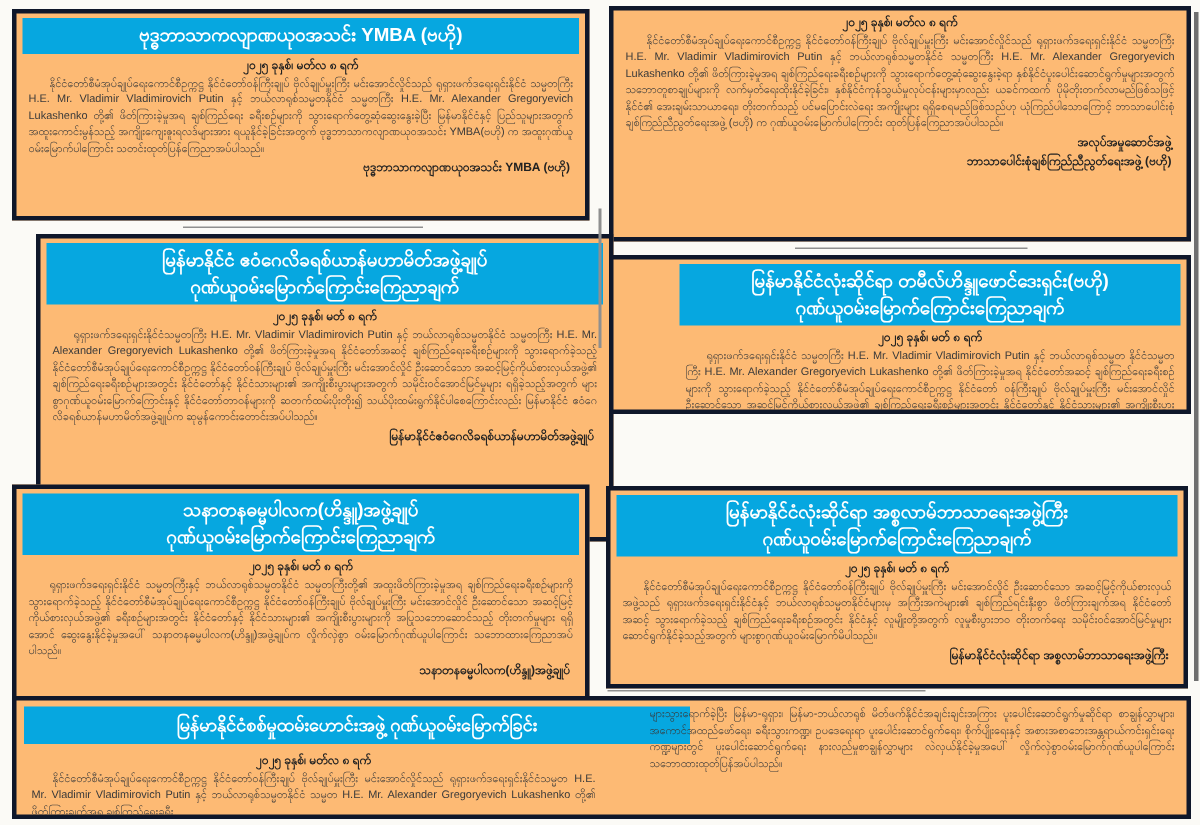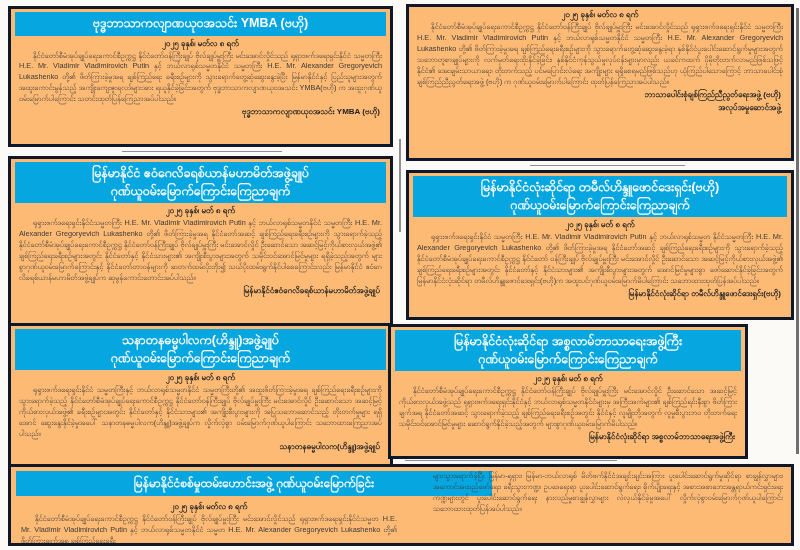--- a/index.html
+++ b/index.html
@@ -45,30 +45,30 @@
   .sig{
     font-size:8px;
     font-weight:bold;
     color:#222;
     text-align:right;
     padding:1px 10px 0 0;
   }
   
   #box-ymba       {left:8px;  top:6px;   width:385px; height:141px;}
   #box-interfaith {left:406px;top:4px;   width:388px; height:157px;}
-  #box-evangelical{left:8px;  top:156px; width:385px; height:205px;}
-  #box-tamil      {left:406px;top:170px; width:388px; height:150px;}
+  #box-evangelical{left:24px;  top:156px; width:385px; height:205px;}
+  #box-tamil      {left:406px;top:170px; width:388px; height:106px;padding-left:40px;}
   #box-sanatan    {left:8px;  top:323px; width:385px; height:156px;}
-  #box-islam      {left:388px;top:324px; width:360px; height:135px;}
+  #box-islam      {left:404px;top:324px; width:388px; height:135px;}
   #box-veterans   {left:8px;  top:464px; width:786px; height:82px;}
 
   
   #box-veterans .hdr{
     position:absolute;left:5px;top:4px;width:440px;
-    font-size:12px;margin:0;padding:4px 18px;text-align:center;
+    font-size:12px;margin:0;padding:4px 2px;text-align:center;
   }
   #box-veterans .left-col{
     position:absolute;left:2px;top:32px;width:392px;
   }
   #box-veterans .right-col{
     position:absolute;left:398px;top:4px;width:382px;
   }
   #box-veterans .right-col .body-text{text-indent:0;margin-left:16px;}
   .divider{position:absolute;background:#8f8f8f;}
   #hr1{left:122px;top:151px;width:160px;height:1px;}
@@ -85,22 +85,22 @@
     <div>ဗုဒ္ဓဘာသာကလျာဏယုဝအသင်း YMBA (ဗဟို)</div>
   </div>
   <div class="date">၂၀၂၅ ခုနှစ်၊ မတ်လ ၈ ရက်</div>
   <p class="body-text">နိုင်ငံတော်စီမံအုပ်ချုပ်ရေးကောင်စီဥက္ကဋ္ဌ နိုင်ငံတော်ဝန်ကြီးချုပ် ဗိုလ်ချုပ်မှူးကြီး မင်းအောင်လှိုင်သည် ရုရှားဖက်ဒရေးရှင်းနိုင်ငံ သမ္မတကြီး H.E. Mr. Vladimir Vladimirovich Putin နှင့် ဘယ်လာရုစ်သမ္မတနိုင်ငံ သမ္မတကြီး H.E. Mr. Alexander Gregoryevich Lukashenko တို့၏ ဖိတ်ကြားခဲ့မှုအရ ချစ်ကြည်ရေး ခရီးစဉ်များကို သွားရောက်တွေ့ဆုံဆွေးနွေးခဲ့ပြီး မြန်မာနိုင်ငံနှင့် ပြည်သူများအတွက် အထူးကောင်းမွန်သည့် အကျိုးကျေးဇူးရလဒ်များအား ရယူနိုင်ခဲ့ခြင်းအတွက် ဗုဒ္ဓဘာသာကလျာဏယုဝအသင်း YMBA(ဗဟို) က အထူးဂုဏ်ယူဝမ်းမြောက်ပါကြောင်း သတင်းထုတ်ပြန်ကြေညာအပ်ပါသည်။</p>
   <div class="sig">ဗုဒ္ဓဘာသာကလျာဏယုဝအသင်း YMBA (ဗဟို)</div>
 </section>
 
 <section class="box" id="box-interfaith">
   <div class="date">၂၀၂၅ ခုနှစ်၊ မတ်လ ၈ ရက်</div>
   <p class="body-text">နိုင်ငံတော်စီမံအုပ်ချုပ်ရေးကောင်စီဥက္ကဋ္ဌ နိုင်ငံတော်ဝန်ကြီးချုပ် ဗိုလ်ချုပ်မှူးကြီး မင်းအောင်လှိုင်သည် ရုရှားဖက်ဒရေးရှင်းနိုင်ငံ သမ္မတကြီး H.E. Mr. Vladimir Vladimirovich Putin နှင့် ဘယ်လာရုစ်သမ္မတနိုင်ငံ သမ္မတကြီး H.E. Mr. Alexander Gregoryevich Lukashenko တို့၏ ဖိတ်ကြားခဲ့မှုအရ ချစ်ကြည်ရေးခရီးစဉ်များကို သွားရောက်တွေ့ဆုံဆွေးနွေးခဲ့ရာ နှစ်နိုင်ငံပူးပေါင်းဆောင်ရွက်မှုများအတွက် သဘောတူစာချုပ်များကို လက်မှတ်ရေးထိုးနိုင်ခဲ့ခြင်း၊ နှစ်နိုင်ငံကုန်သွယ်မှုလုပ်ငန်းများမှာလည်း ယခင်ကထက် ပိုမိုတိုးတက်လာမည်ဖြစ်သဖြင့် နိုင်ငံ၏ အေးချမ်းသာယာရေး၊ တိုးတက်သည့် ပင်မပြောင်းလဲရေး အကျိုးများ ရရှိစေရမည်ဖြစ်သည်ဟု ယုံကြည်ပါသောကြောင့် ဘာသာပေါင်းစုံချစ်ကြည်ညီညွတ်ရေးအဖွဲ့ (ဗဟို) က ဂုဏ်ယူဝမ်းမြောက်ပါကြောင်း ထုတ်ပြန်ကြေညာအပ်ပါသည်။</p>
+  <div class="sig">အလုပ်အမှုဆောင်အဖွဲ့</div>
   <div class="sig">ဘာသာပေါင်းစုံချစ်ကြည်ညီညွတ်ရေးအဖွဲ့ (ဗဟို)</div>
-  <div class="sig">အလုပ်အမှုဆောင်အဖွဲ့</div>
 </section>
 
 <section class="box" id="box-evangelical">
   <div class="hdr">
     <div>မြန်မာနိုင်ငံ ဧဝံဂေလိခရစ်ယာန်မဟာမိတ်အဖွဲ့ချုပ်</div>
     <div>ဂုဏ်ယူဝမ်းမြောက်ကြောင်းကြေညာချက်</div>
   </div>
   <div class="date">၂၀၂၅ ခုနှစ်၊ မတ် ၈ ရက်</div>
   <p class="body-text">ရုရှားဖက်ဒရေးရှင်းနိုင်ငံသမ္မတကြီး H.E. Mr. Vladimir Vladimirovich Putin နှင့် ဘယ်လာရုစ်သမ္မတနိုင်ငံ သမ္မတကြီး H.E. Mr. Alexander Gregoryevich Lukashenko တို့၏ ဖိတ်ကြားခဲ့မှုအရ နိုင်ငံတော်အဆင့် ချစ်ကြည်ရေးခရီးစဉ်များကို သွားရောက်ခဲ့သည့် နိုင်ငံတော်စီမံအုပ်ချုပ်ရေးကောင်စီဥက္ကဋ္ဌ နိုင်ငံတော်ဝန်ကြီးချုပ် ဗိုလ်ချုပ်မှူးကြီး မင်းအောင်လှိုင် ဦးဆောင်သော အဆင့်မြင့်ကိုယ်စားလှယ်အဖွဲ့၏ ချစ်ကြည်ရေးခရီးစဉ်များအတွင်း နိုင်ငံတော်နှင့် နိုင်ငံသားများ၏ အကျိုးစီးပွားများအတွက် သမိုင်းဝင်အောင်မြင်မှုများ ရရှိခဲ့သည့်အတွက် များစွာဂုဏ်ယူဝမ်းမြောက်ကြောင်းနှင့် နိုင်ငံတော်တာဝန်များကို ဆတက်ထမ်းပိုးတိုး၍ သယ်ပိုးထမ်းရွက်နိုင်ပါစေကြောင်းလည်း မြန်မာနိုင်ငံ ဧဝံဂေလိခရစ်ယာန်မဟာမိတ်အဖွဲ့ချုပ်က ဆုမွန်ကောင်းတောင်းအပ်ပါသည်။</p>
   <div class="sig">မြန်မာနိုင်ငံဧဝံဂေလိခရစ်ယာန်မဟာမိတ်အဖွဲ့ချုပ်</div>

